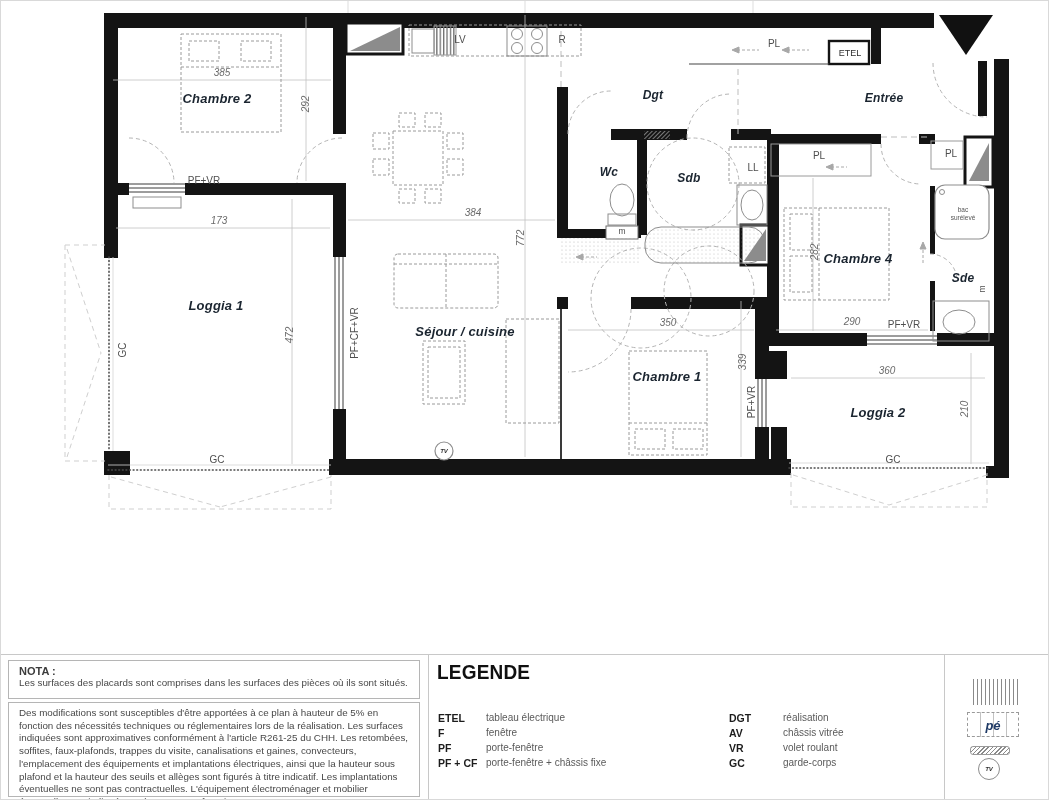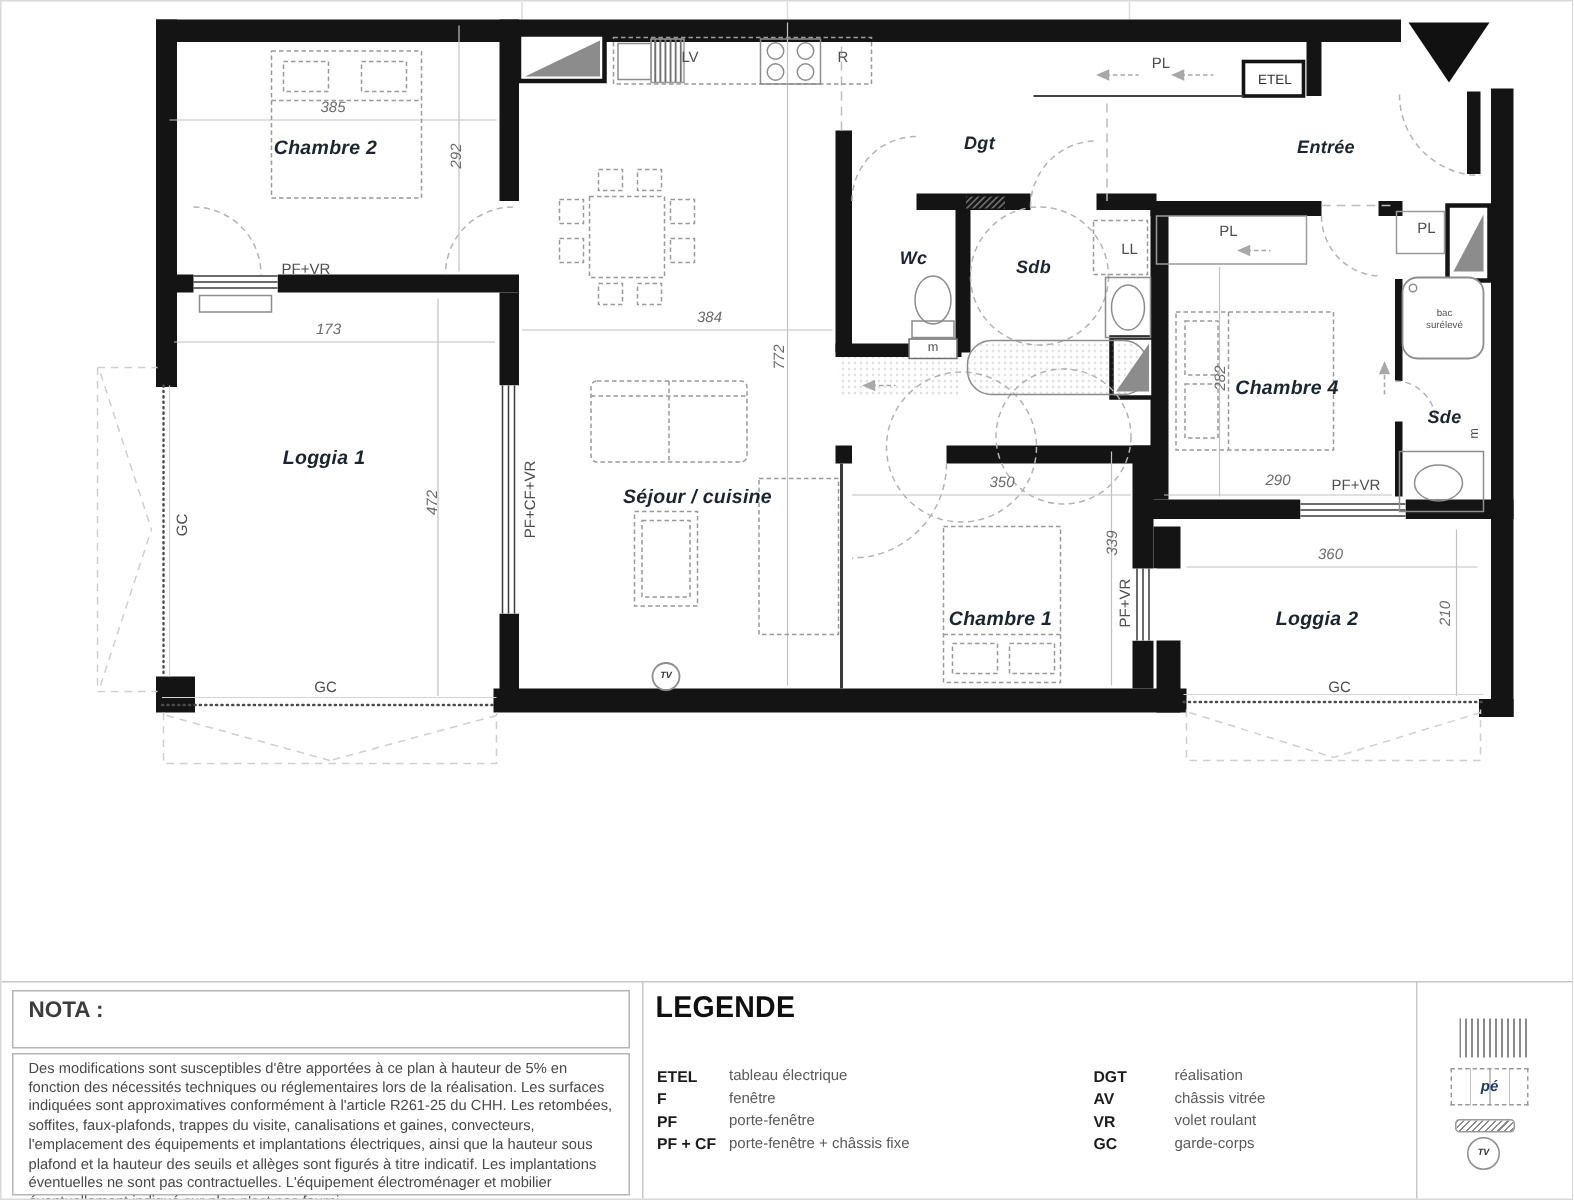--- a/index.html
+++ b/index.html
@@ -23,26 +23,26 @@
   .lbl{position:absolute;transform:translate(-50%,-50%);white-space:nowrap;pointer-events:none;}
   .vert{transform:translate(-50%,-50%) rotate(-90deg);}
   .room{font-style:italic;font-weight:700;font-size:13px;color:#1b2530;letter-spacing:.2px;}
   .room.sm{font-size:12px;}
   .dim{font-style:italic;font-size:10px;color:#6b6b6b;}
   .tag{font-size:10px;color:#4e4e4e;}
   .etel{font-size:9px;color:#2f2f2f;}
   .xs{font-size:8.5px;}
   .xxs{font-size:6.5px;color:#555;}
   .tvt{font-style:italic;font-weight:700;font-size:6px;color:#333;}
-  .pe{font-style:italic;font-weight:700;font-size:10px;color:#1f3a66;}
+  .pe{font-style:italic;font-weight:700;font-size:13px;color:#1f3a66;}
   
   .panel-line{position:absolute;background:#c8c8c8;}
   .nota-box{position:absolute;left:7px;width:412px;border:1px solid #b5b5b5;box-sizing:border-box;
             padding:4px 10px;background:#fff;}
-  .nota-title{font-weight:700;font-size:15px;color:#3c3c3c;}
+  .nota-title{font-weight:700;font-size:11px;color:#3c3c3c;}
   .nota-text{font-size:9.8px;line-height:1.3;color:#484848;}
   .leg-title{position:absolute;left:436px;top:660px;font-weight:700;font-size:20px;color:#101010;
              transform:scaleX(.95);transform-origin:left top;letter-spacing:.2px;}
   .abbr{position:absolute;font-weight:700;font-size:10.5px;color:#1c1c1c;white-space:nowrap;}
   .desc{position:absolute;font-size:10px;color:#5a5a5a;white-space:nowrap;}
   
   .sym-tile{position:absolute;left:972px;top:678px;width:46px;height:26px;
     background-image:repeating-linear-gradient(90deg,#8a8a8a 0 1px,transparent 1px 4px),
                      repeating-linear-gradient(0deg,#fff 0 1px,transparent 1px 3px);}
   .sym-pe{position:absolute;left:966px;top:711px;width:52px;height:25px;border:1px dashed #9a9a9a;
@@ -287,21 +287,21 @@
 
   <span class="lbl room" style="left:216px;top:97px">Chambre 2</span>
   <span class="lbl room" style="left:215px;top:304px">Loggia 1</span>
   <span class="lbl room" style="left:464px;top:330px">Séjour / cuisine</span>
   <span class="lbl room sm" style="left:608px;top:171px">Wc</span>
   <span class="lbl room sm" style="left:688px;top:177px">Sdb</span>
   <span class="lbl room sm" style="left:652px;top:94px">Dgt</span>
   <span class="lbl room sm" style="left:883px;top:97px">Entrée</span>
   <span class="lbl room" style="left:857px;top:257px">Chambre 4</span>
   <span class="lbl room sm" style="left:962px;top:277px">Sde</span>
-  <span class="lbl room" style="left:666px;top:411px">Chambre 1</span>
+  <span class="lbl room" style="left:666px;top:375px">Chambre 1</span>
   <span class="lbl room" style="left:877px;top:411px">Loggia 2</span>
 
   <span class="lbl dim" style="left:221px;top:71px">385</span>
   <span class="lbl dim vert" style="left:304px;top:103px">292</span>
   <span class="lbl dim" style="left:218px;top:219px">173</span>
   <span class="lbl dim vert" style="left:288px;top:334px">472</span>
   <span class="lbl dim" style="left:472px;top:211px">384</span>
   <span class="lbl dim vert" style="left:519px;top:237px">772</span>
   <span class="lbl dim" style="left:667px;top:321px">350</span>
   <span class="lbl dim vert" style="left:741px;top:361px">339</span>
@@ -329,20 +329,21 @@
   <span class="lbl tag xs vert" style="left:981px;top:288px">m</span>
   <span class="lbl tag" style="left:892px;top:458px">GC</span>
   <span class="lbl tvt" style="left:443px;top:450px">TV</span>
 
   <div class="panel-line" style="left:0;top:653px;width:1049px;height:1px"></div>
   <div class="panel-line" style="left:427px;top:653px;width:1px;height:147px"></div>
   <div class="panel-line" style="left:943px;top:653px;width:1px;height:147px"></div>
 
   <div class="nota-box" style="top:659px;height:39px">
     <div class="nota-title">NOTA :</div>
+    <div class="nota-text">Les surfaces des placards sont comprises dans les surfaces des pièces où ils sont situés.</div>
   </div>
   <div class="nota-box" style="top:701px;height:95px">
     <div class="nota-text">Des modifications sont susceptibles d'être apportées à ce plan à hauteur de 5% en fonction des nécessités techniques ou réglementaires lors de la réalisation. Les surfaces indiquées sont approximatives conformément à l'article R261-25 du CHH. Les retombées, soffites, faux-plafonds, trappes du visite, canalisations et gaines, convecteurs, l'emplacement des équipements et implantations électriques, ainsi que la hauteur sous plafond et la hauteur des seuils et allèges sont figurés à titre indicatif. Les implantations éventuelles ne sont pas contractuelles. L'équipement électroménager et mobilier éventuellement indiqué sur plan n'est pas fourni.</div>
   </div>
 
   <div class="leg-title">LEGENDE</div>
 
   <span class="abbr" style="left:437px;top:711px">ETEL</span>
   <span class="desc" style="left:485px;top:711px">tableau électrique</span>
   <span class="abbr" style="left:437px;top:726px">F</span>

